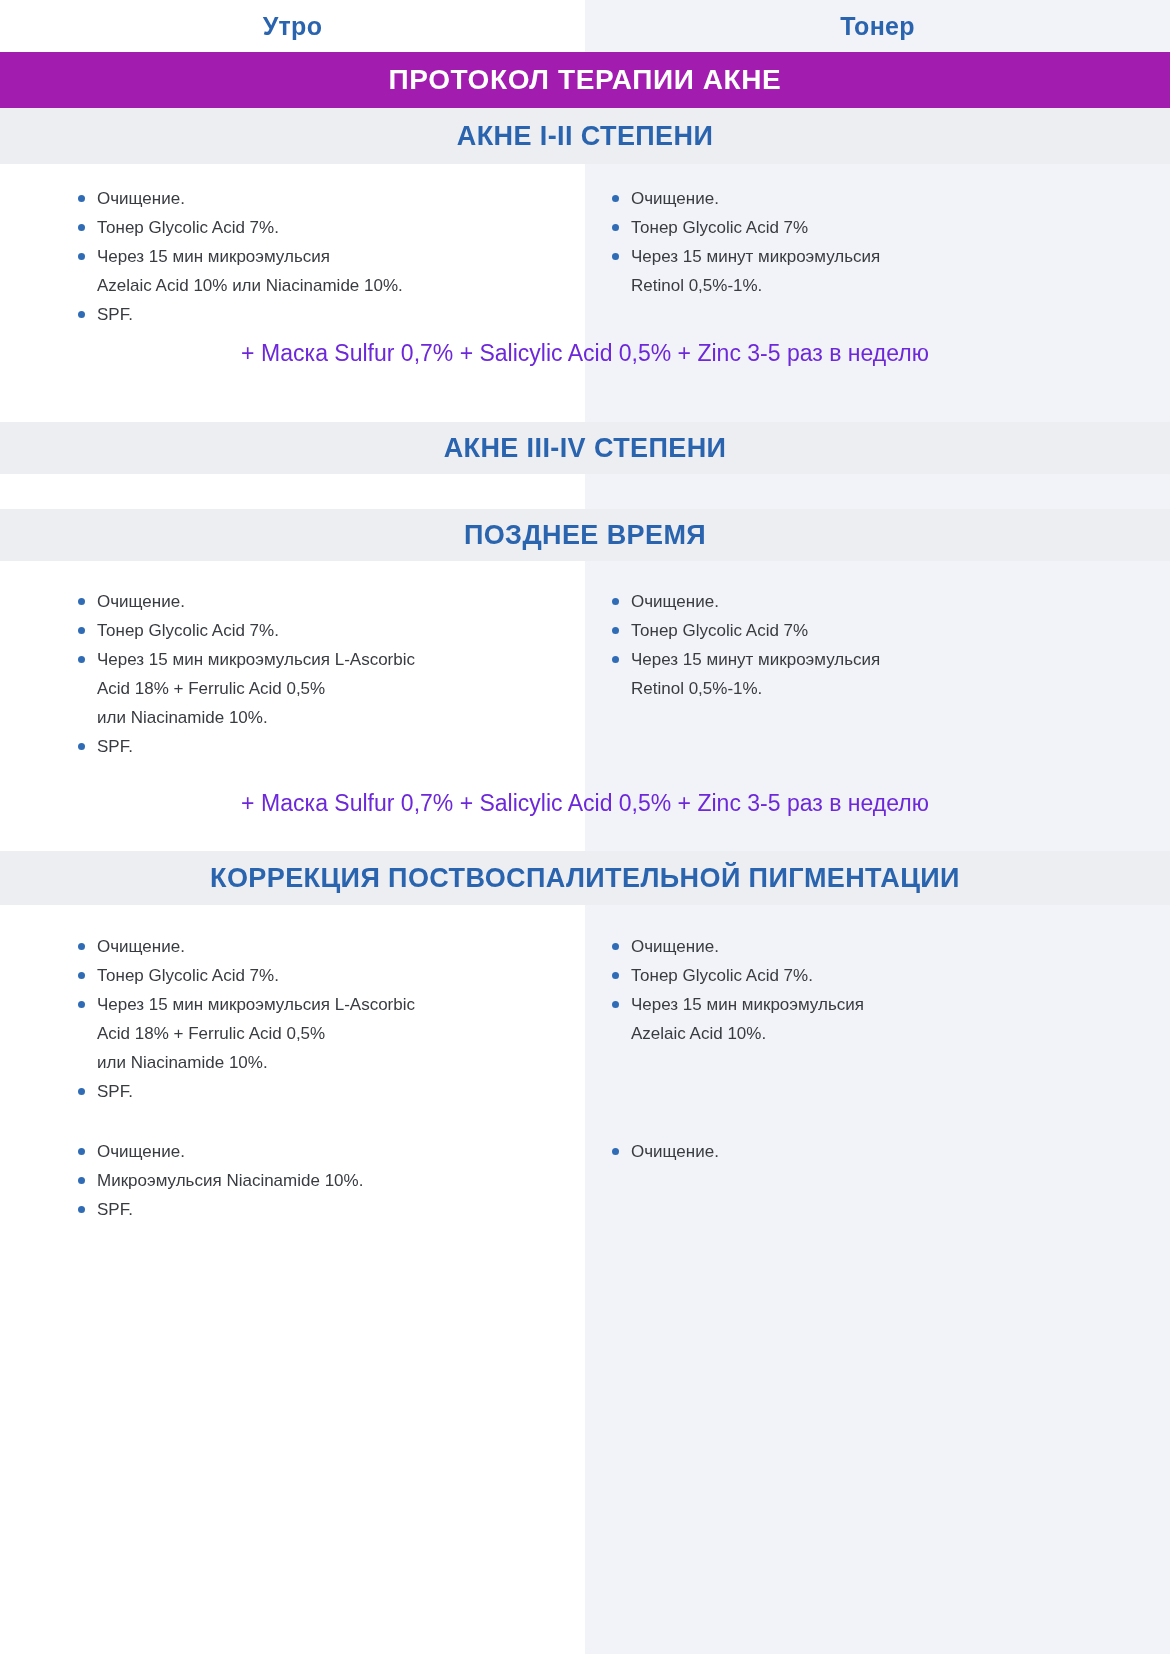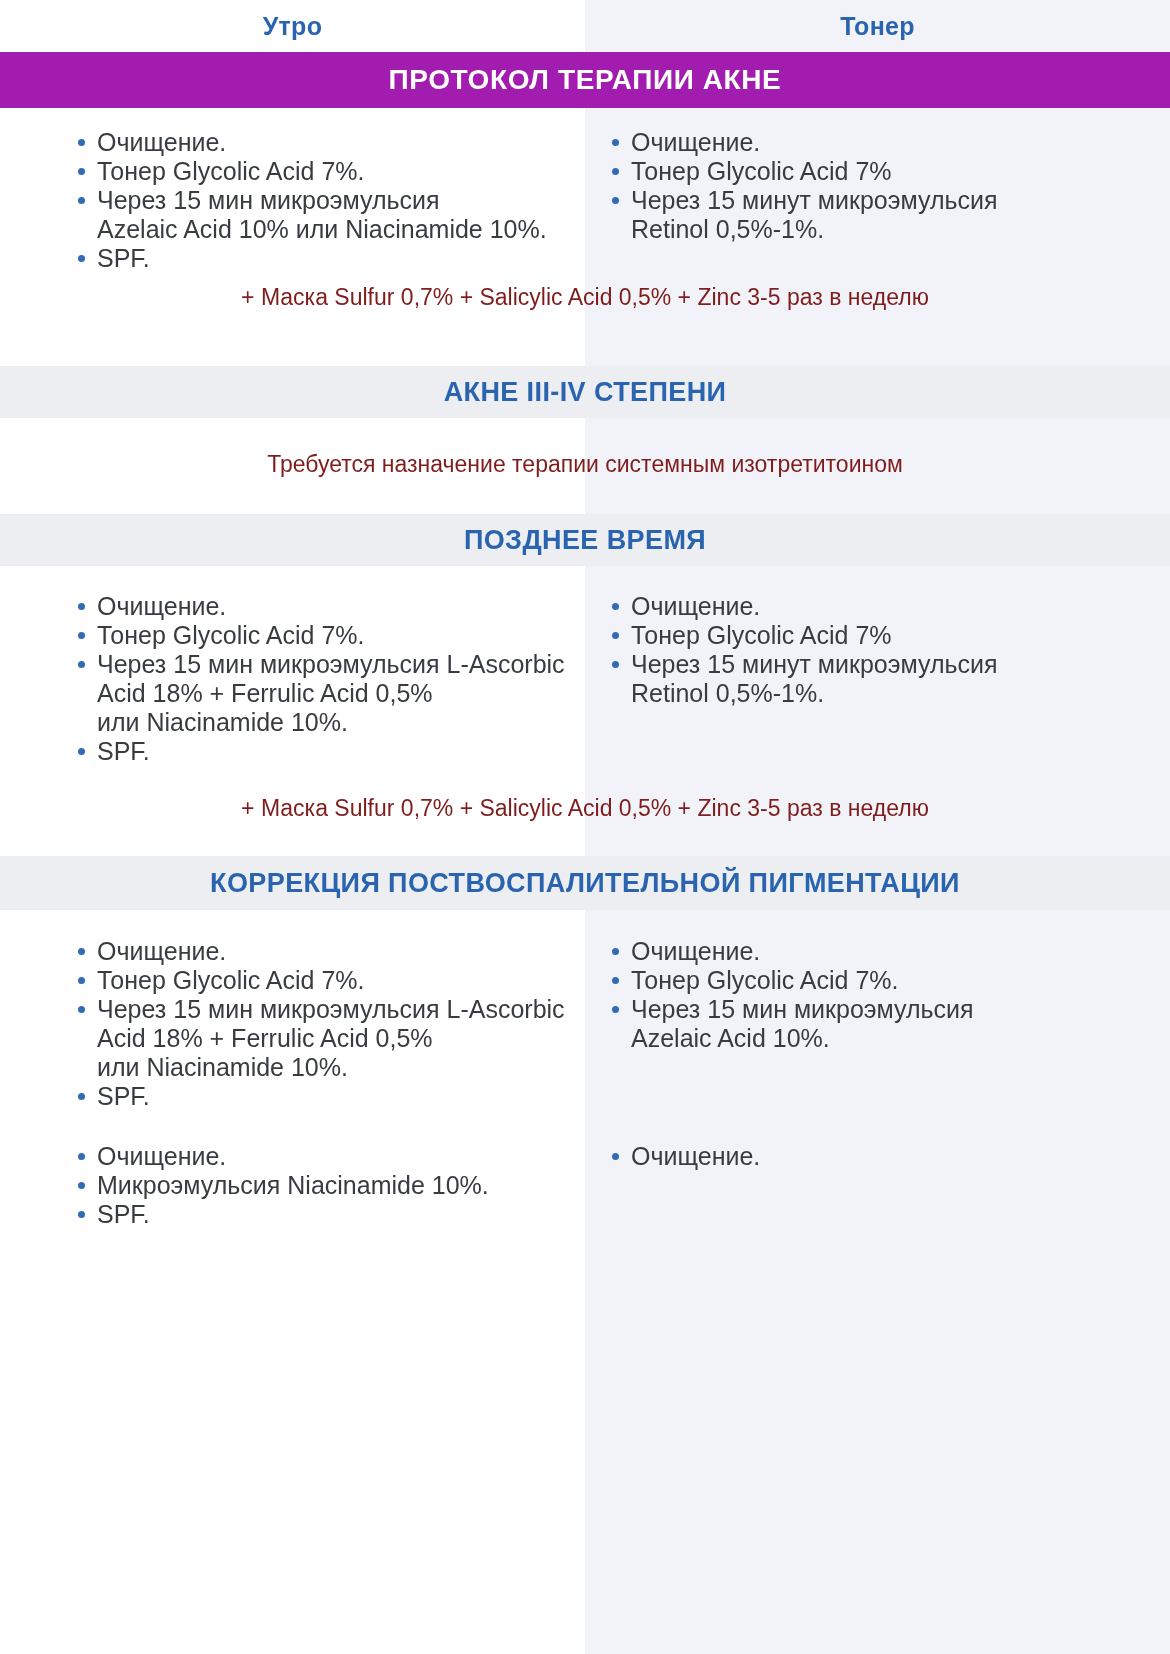--- a/index.html
+++ b/index.html
@@ -61,28 +61,28 @@
   .col.left  { padding-left:78px; }
   .col.right { padding-left:27px; }
   .bullet { position:relative; padding-left:19px; }
   .dot {
     position:absolute; left:0; top:11px;
     width:7px; height:7px; border-radius:50%;
     background:#2f6cb5;
   }
   .btext {
     display:block;
-    font-size:25px; line-height:29px; color:#383b40;
+    font-size:17px; line-height:29px; color:#383b40;
     white-space:pre;
   }
 
   
   .note {
     margin:0; text-align:center;
-    font-size:23px; line-height:30px; color:#7f1d1d;
+    font-size:23px; line-height:30px; color:#6d28d9;
     white-space:nowrap;
   }
   .note-1 { margin-top:9px; }
   .note-2 { margin-top:31px; }
   .note-3 { margin-top:27px; }
 </style>
 </head>
 <body>
 
 <div class="page">
@@ -96,20 +96,23 @@
       </div>
       <div class="half">
         <span class="col-label">Тонер</span>
       </div>
     </div>
 
     <div class="banner">
       <h1>ПРОТОКОЛ ТЕРАПИИ АКНЕ</h1>
     </div>
 
+    <div class="band band-1">
+      <span class="band-title">АКНЕ I-II СТЕПЕНИ</span>
+    </div>
     <div class="section-body sb-1">
       <div class="col left">
         <div class="bullet">
             <span class="dot"></span>
             <span class="btext">Очищение.</span>
           </div>
         <div class="bullet">
             <span class="dot"></span>
             <span class="btext">Тонер Glycolic Acid 7%.</span>
           </div>
@@ -137,21 +140,20 @@
             <span class="btext">Через 15 минут микроэмульсия
 Retinol 0,5%-1%.</span>
           </div>
       </div>
     </div>
     <p class="note note-1">+ Маска Sulfur 0,7% + Salicylic Acid 0,5% + Zinc 3-5 раз в неделю</p>
 
     <div class="band band-2">
       <span class="band-title">АКНЕ III-IV СТЕПЕНИ</span>
     </div>
-    <p class="note note-2">Требуется назначение терапии системным изотретитоином</p>
 
     <div class="band band-3">
       <span class="band-title">ПОЗДНЕЕ ВРЕМЯ</span>
     </div>
     <div class="section-body sb-3">
       <div class="col left">
         <div class="bullet">
             <span class="dot"></span>
             <span class="btext">Очищение.</span>
           </div>

